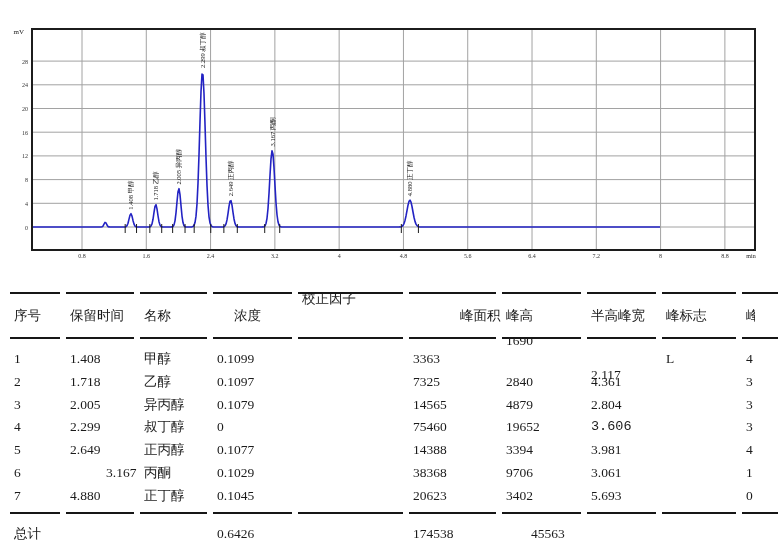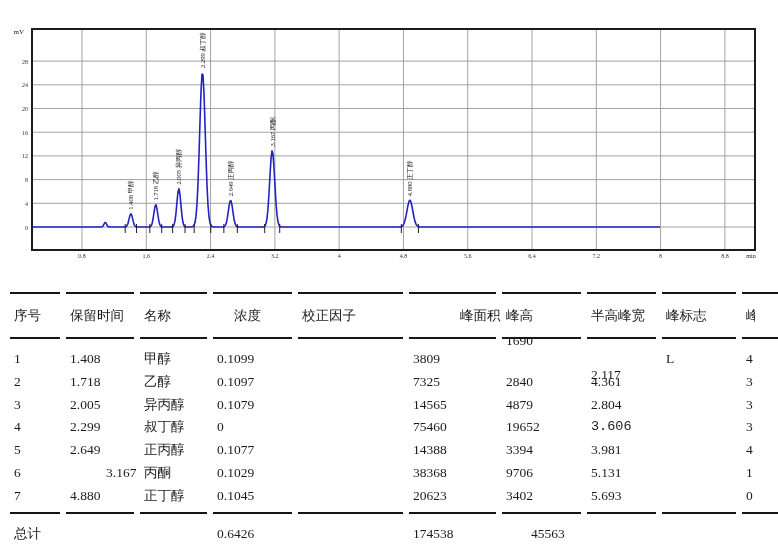--- a/index.html
+++ b/index.html
@@ -89,41 +89,41 @@
       <div class="rule" style="left: 298px; top: 292px; width: 105px;"></div>
       <div class="rule" style="left: 409px; top: 292px; width: 87px;"></div>
       <div class="rule" style="left: 502px; top: 292px; width: 79px;"></div>
       <div class="rule" style="left: 587px; top: 292px; width: 69px;"></div>
       <div class="rule" style="left: 662px; top: 292px; width: 74px;"></div>
       <div class="rule" style="left: 742px; top: 292px; width: 88px;"></div>
       <div class="cell hdr" style="left: 14px; top: 308px;">序号</div>
       <div class="cell hdr" style="left: 70px; top: 308px;">保留时间</div>
       <div class="cell hdr" style="left: 144px; top: 308px;">名称</div>
       <div class="cell hdr" style="left: 234px; top: 308px;">浓度</div>
-      <div class="cell hdr" style="left: 302px; top: 308px; text-align: center;">校正因子</div>
+      <div class="cell hdr" style="left: 302px; top: 291px; text-align: center;">校正因子</div>
       <div class="cell hdr" style="left: 413px; top: 308px; padding-left: 47px;">峰面积</div>
       <div class="cell hdr" style="left: 506px; top: 308px;">峰高</div>
       <div class="cell hdr" style="left: 591px; top: 308px;">半高峰宽</div>
       <div class="cell hdr" style="left: 666px; top: 308px;">峰标志</div>
       <div class="cell hdr" style="left: 746px; top: 308px;"><span class="clip" style="width: 9px;">峰</span></div>
       <div class="rule" style="left: 10px; top: 337px; width: 50px;"></div>
       <div class="rule" style="left: 66px; top: 337px; width: 68px;"></div>
       <div class="rule" style="left: 140px; top: 337px; width: 67px;"></div>
       <div class="rule" style="left: 213px; top: 337px; width: 79px;"></div>
       <div class="rule" style="left: 298px; top: 337px; width: 105px;"></div>
       <div class="rule" style="left: 409px; top: 337px; width: 87px;"></div>
       <div class="rule" style="left: 502px; top: 337px; width: 79px;"></div>
       <div class="rule" style="left: 587px; top: 337px; width: 69px;"></div>
       <div class="rule" style="left: 662px; top: 337px; width: 74px;"></div>
       <div class="rule" style="left: 742px; top: 337px; width: 88px;"></div>
       <div class="cell" style="left: 14px; top: 351px;">1</div>
       <div class="cell" style="left: 70px; top: 351px;">1.408</div>
       <div class="cell" style="left: 144px; top: 351px;">甲醇</div>
       <div class="cell" style="left: 217px; top: 351px;">0.1099</div>
-      <div class="cell" style="left: 413px; top: 351px;">3809</div>
+      <div class="cell" style="left: 413px; top: 351px;">3363</div>
       <div class="cell" style="left: 506px; top: 333px;">1690</div>
       <div class="cell" style="left: 591px; top: 367px;">2.117</div>
       <div class="cell" style="left: 666px; top: 351px;">L</div>
       <div class="cell" style="left: 746px; top: 351px;"><span class="clip" style="width: 9px;">4</span></div>
       <div class="cell" style="left: 14px; top: 374px;">2</div>
       <div class="cell" style="left: 70px; top: 374px; text-align: right;">1.718</div>
       <div class="cell" style="left: 144px; top: 374px;">乙醇</div>
       <div class="cell" style="left: 217px; top: 374px;">0.1097</div>
       <div class="cell" style="left: 413px; top: 374px;">7325</div>
       <div class="cell" style="left: 506px; top: 374px;">2840</div>
@@ -152,21 +152,21 @@
       <div class="cell" style="left: 413px; top: 442px;">14388</div>
       <div class="cell" style="left: 506px; top: 442px;">3394</div>
       <div class="cell" style="left: 591px; top: 442px;">3.981</div>
       <div class="cell" style="left: 746px; top: 442px;"><span class="clip" style="width: 9px;">4</span></div>
       <div class="cell" style="left: 14px; top: 465px;">6</div>
       <div class="cell" style="left: 70px; top: 465px; margin-left: 36px;">3.167</div>
       <div class="cell" style="left: 144px; top: 465px;">丙酮</div>
       <div class="cell" style="left: 217px; top: 465px;">0.1029</div>
       <div class="cell" style="left: 413px; top: 465px;">38368</div>
       <div class="cell" style="left: 506px; top: 465px;">9706</div>
-      <div class="cell" style="left: 591px; top: 465px;">5.131</div>
+      <div class="cell" style="left: 591px; top: 465px;">3.061</div>
       <div class="cell" style="left: 746px; top: 465px;"><span class="clip" style="width: 9px;">1</span></div>
       <div class="cell" style="left: 14px; top: 488px;">7</div>
       <div class="cell" style="left: 70px; top: 488px;">4.880</div>
       <div class="cell" style="left: 144px; top: 488px;">正丁醇</div>
       <div class="cell" style="left: 217px; top: 488px;">0.1045</div>
       <div class="cell" style="left: 413px; top: 488px;">20623</div>
       <div class="cell" style="left: 506px; top: 488px;">3402</div>
       <div class="cell" style="left: 591px; top: 488px;">5.693</div>
       <div class="cell" style="left: 746px; top: 488px;"><span class="clip" style="width: 9px;">0</span></div>
       <div class="rule" style="left: 10px; top: 512px; width: 50px;"></div>

